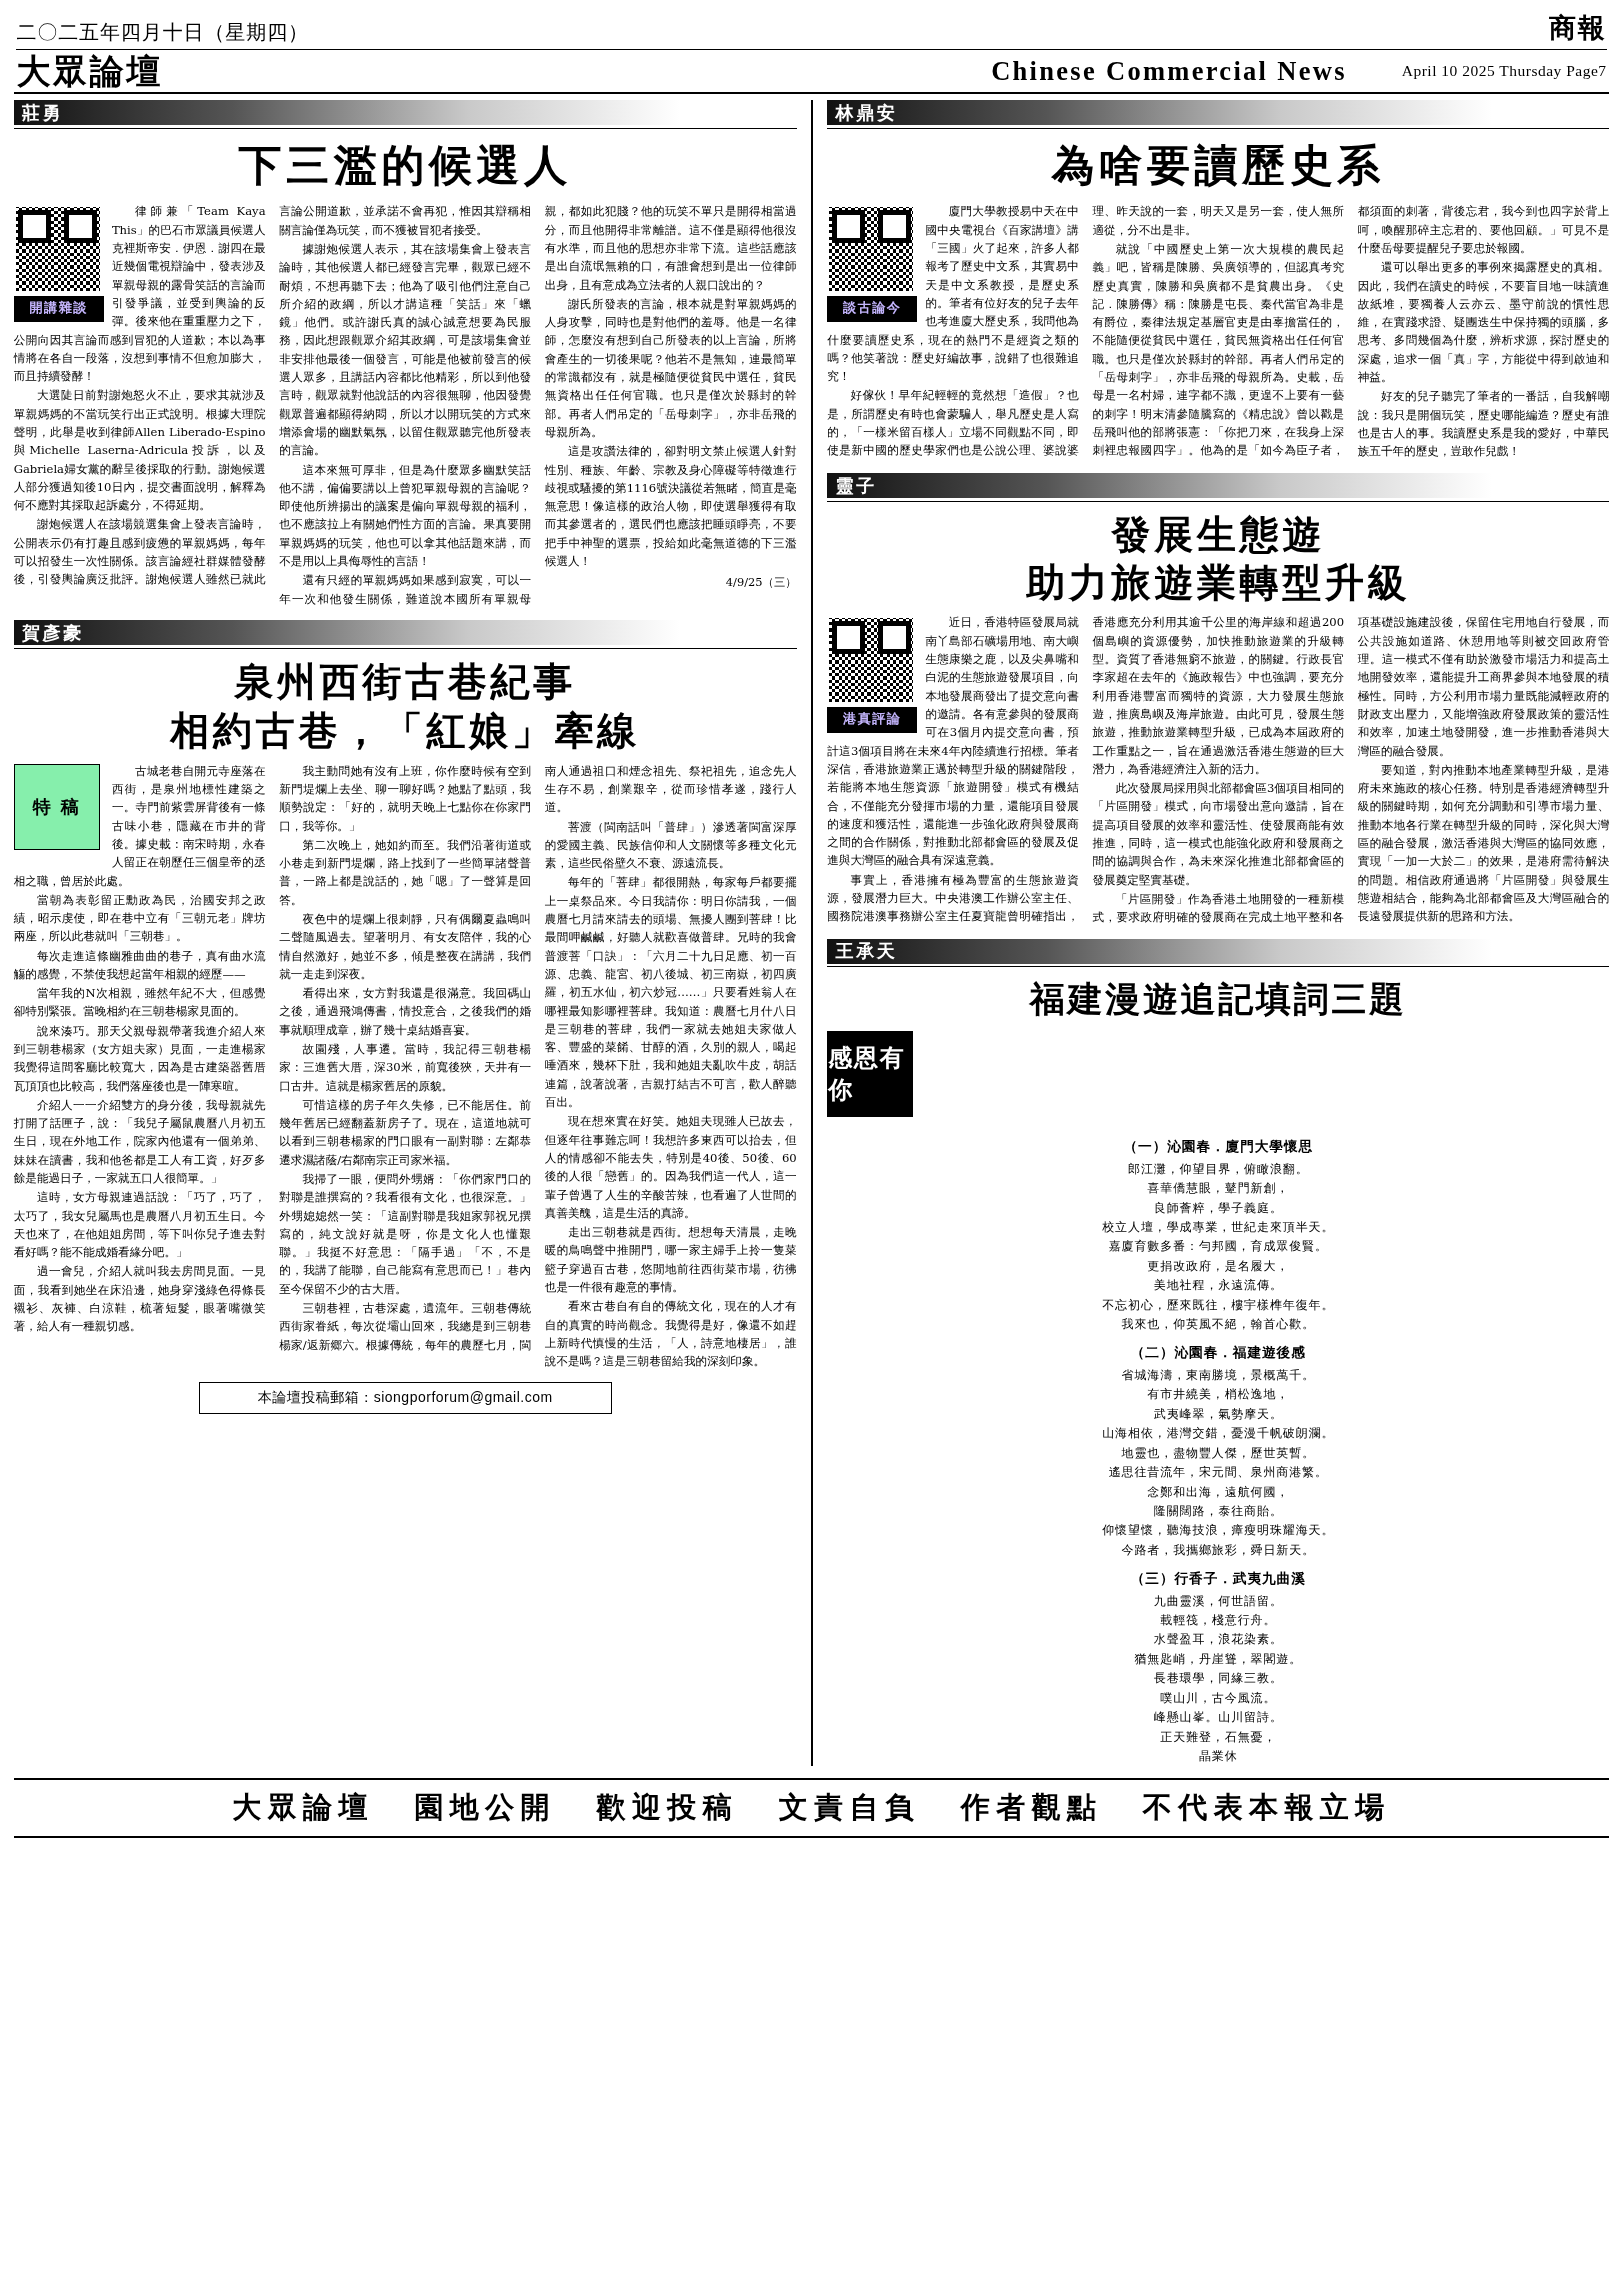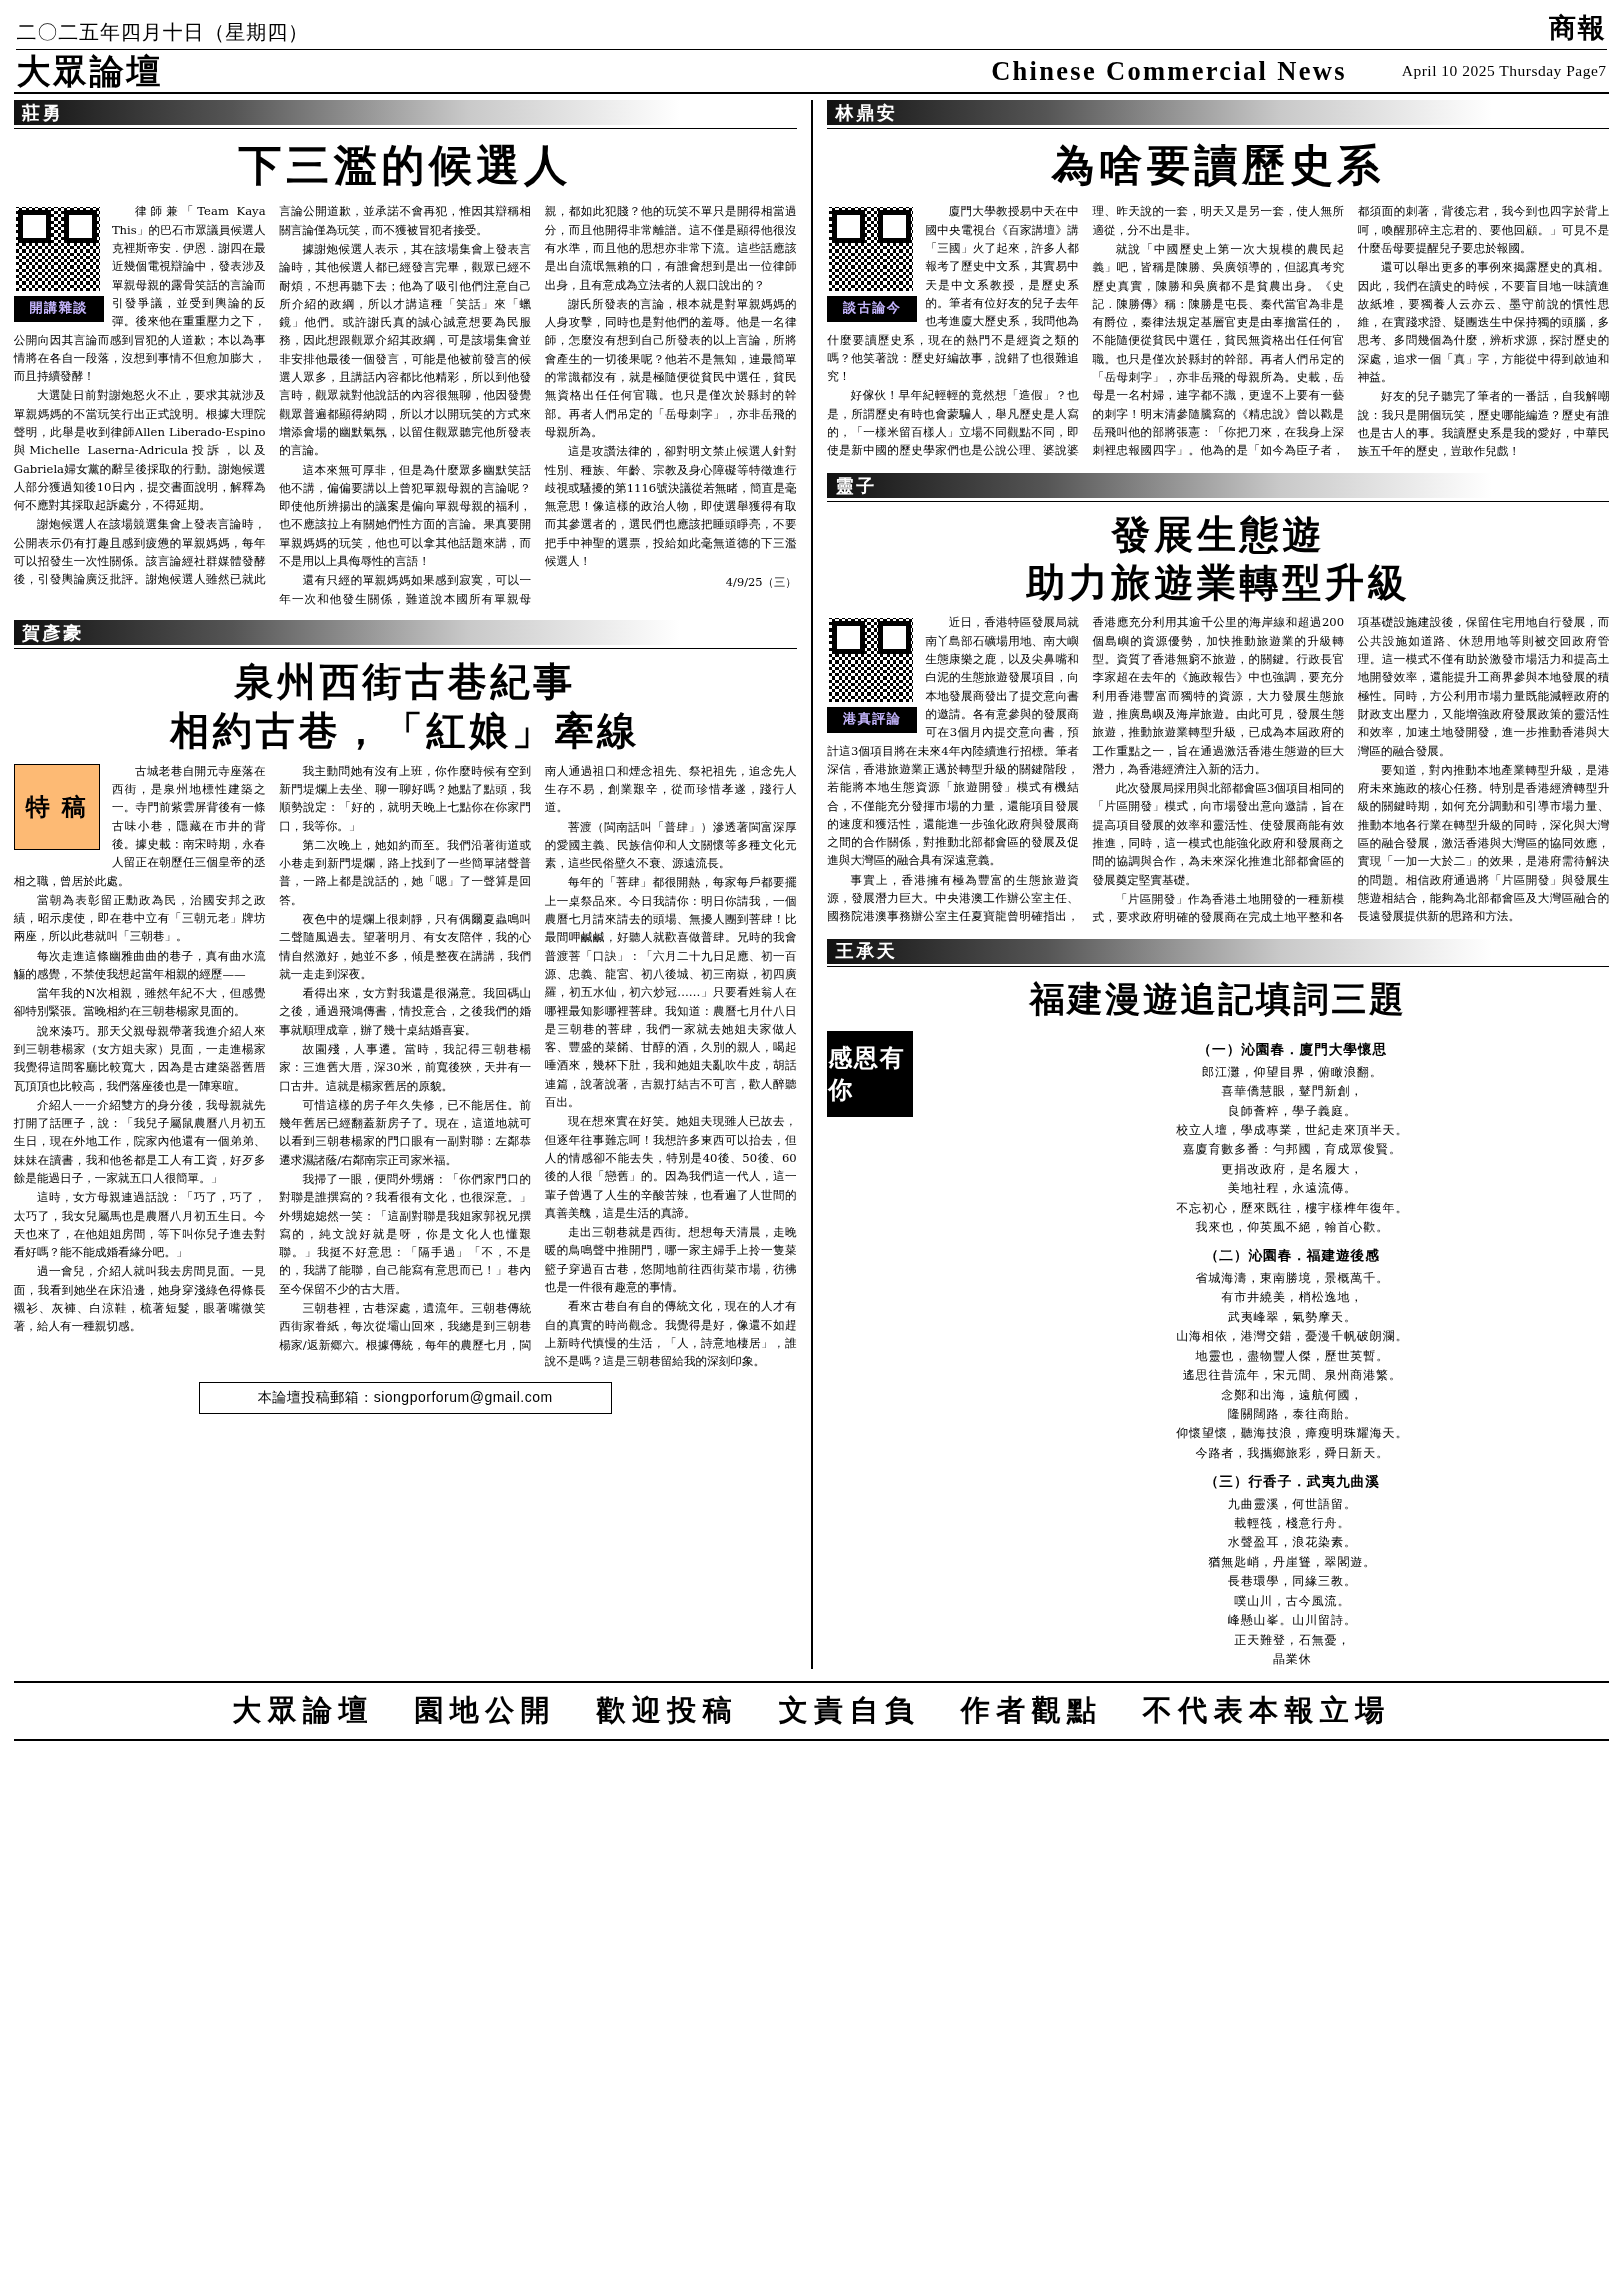--- a/index.html
+++ b/index.html
@@ -194,34 +194,35 @@
     float:left;
     width:90px;
     margin:2.7px 8.2px 3.7px 0;
   }
   .seal-box{
     width:84px;height:84px;
     border:1.8px solid #000;
     display:flex;
     align-items:center;
     justify-content:center;
-    font-size:24px;
+    font-size:18px;
     font-weight:bold;
     letter-spacing:1.8px;
-    background:#fdba74;
+    background:#86efac;
   }
   .seal-box.dark{
     background:#000;color:#fff;border-color:#000;
     font-size:24px;
   }
   
   .poem-wrap{
     display:flex;
     gap:11px;
     margin-top:4.6px;
+    flex-direction:column;
   }
   .poem-left{
     width:137px;
     flex:none;
   }
   .poem-body{
     flex:1;
     font-size:12px;
     line-height:1.62;
   }

